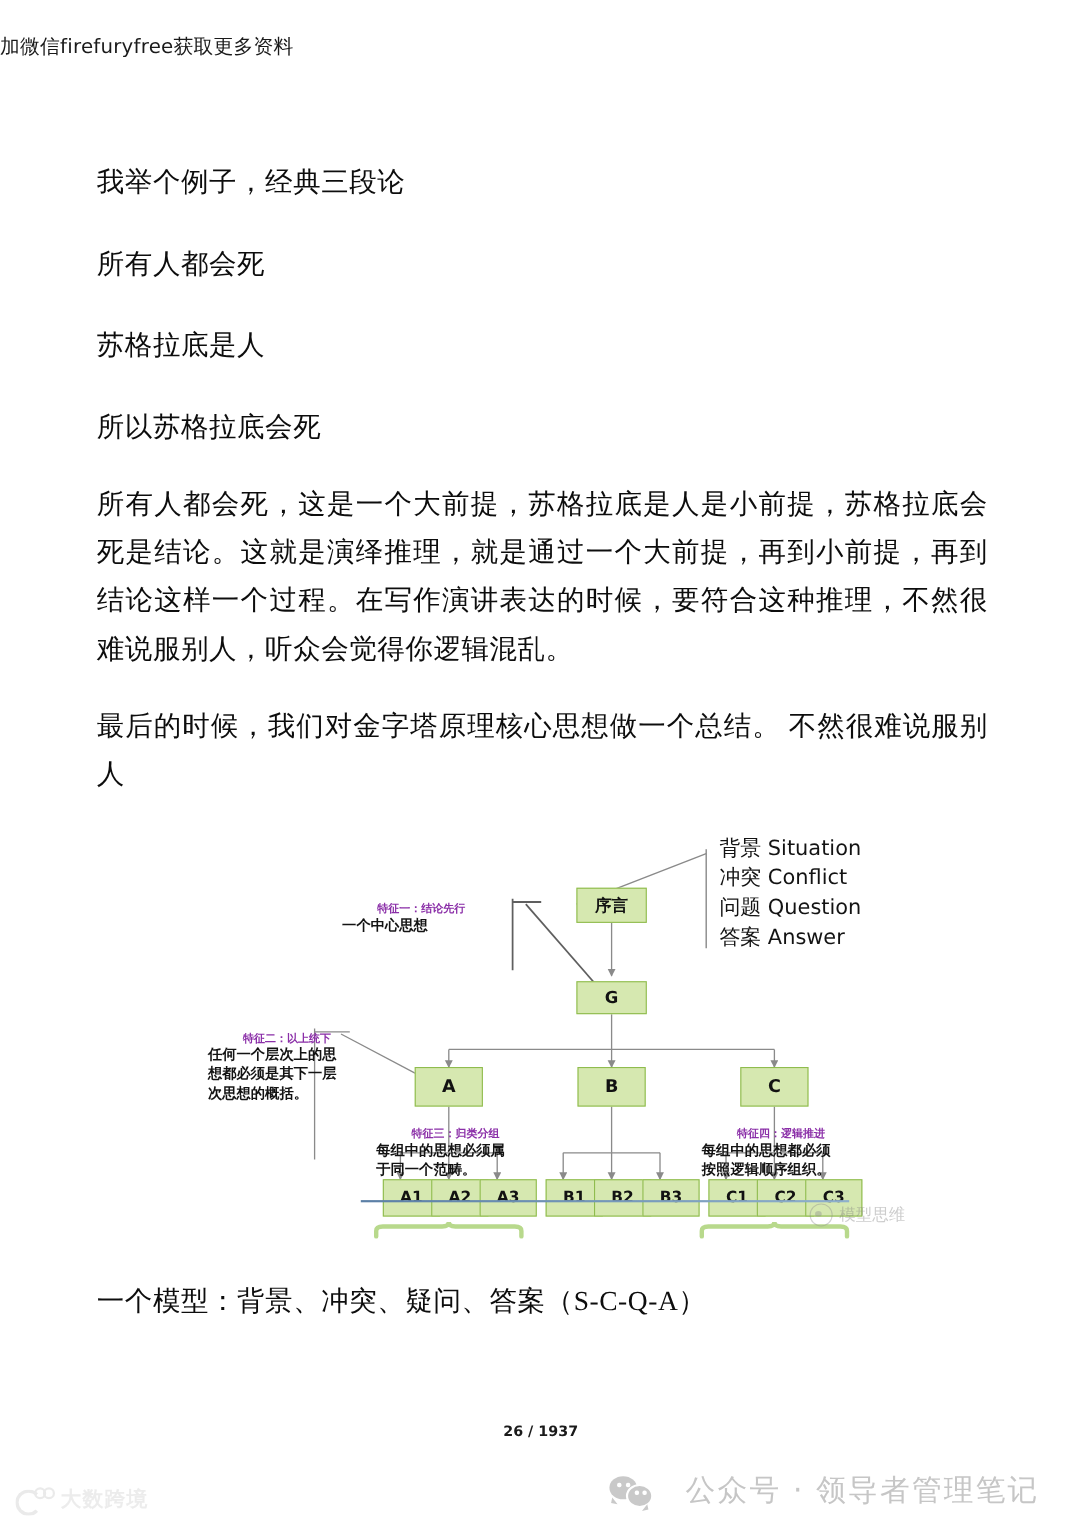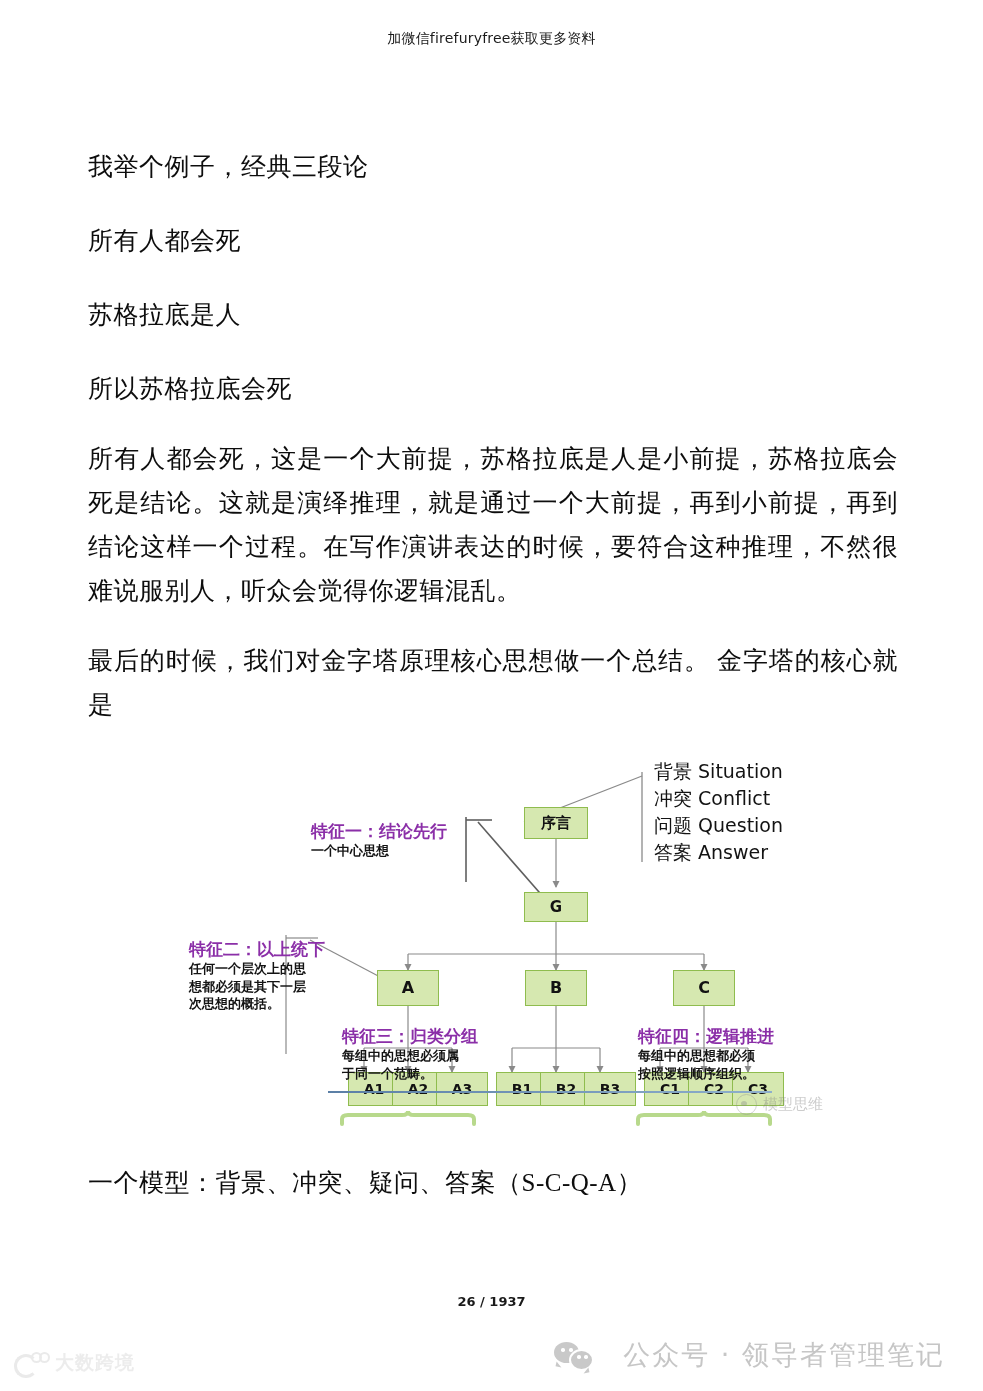--- a/index.html
+++ b/index.html
@@ -19,23 +19,23 @@
     background: #ffffff;
     overflow: hidden;
   }
 
   
   .top-banner {
     position: absolute;
     top: 30px;
     left: 0;
     width: 983px;
-    text-align: center;
-    font-family: "DejaVu Sans", "Liberation Sans", sans-serif;
-    font-size: 14px;
+    text-align: left;
+    font-family: "DejaVu Sans", "Liberation Sans", sans-serif;
+    font-size: 18px;
     color: #1a1a1a;
     letter-spacing: 0.2px;
   }
 
   
   .doc-body {
     position: absolute;
     left: 88px;
     top: 145px;
     width: 810px;
@@ -84,23 +84,24 @@
   .node.leaf { width: 52px; height: 34px; font-size: 14px; }
 
   .ann {
     position: absolute;
     font-family: "DejaVu Sans", "Liberation Sans", sans-serif;
     line-height: 1.32;
   }
   .ann .title {
     color: #8b2fa8;
     font-weight: bold;
-    font-size: 17px;
+    font-size: 10px;
     display: block;
     white-space: nowrap;
+    margin-left: 32px;
   }
   .ann .desc {
     color: #131313;
     font-weight: bold;
     font-size: 13px;
     display: block;
   }
   .scqa {
     position: absolute;
     font-family: "DejaVu Sans", "Liberation Sans", sans-serif;
@@ -292,21 +293,21 @@
 <div class="page">
 
   <div class="top-banner">加微信firefuryfree获取更多资料</div>
 
   <div class="doc-body">
     <p class="para tight">我举个例子，经典三段论</p>
     <p class="para tight">所有人都会死</p>
     <p class="para tight">苏格拉底是人</p>
     <p class="para block">所以苏格拉底会死</p>
     <p class="para block">所有人都会死，这是一个大前提，苏格拉底是人是小前提，苏格拉底会死是结论。这就是演绎推理，就是通过一个大前提，再到小前提，再到结论这样一个过程。在写作演讲表达的时候，要符合这种推理，不然很难说服别人，听众会觉得你逻辑混乱。</p>
-    <p class="para">最后的时候，我们对金字塔原理核心思想做一个总结。 金字塔的核心就是</p>
+    <p class="para">最后的时候，我们对金字塔原理核心思想做一个总结。 不然很难说服别人</p>
   </div>
 
   <div class="figure">
     <div class="fig-inner">
 
       <svg width="800" height="390" viewBox="0 0 800 390" style="position:absolute;left:0;top:0;">
         <defs>
           <marker id="arrow" markerWidth="7" markerHeight="7" refX="5.2" refY="3" orient="auto">
             <path d="M0,0 L6,3 L0,6 z" fill="#8a8a8a"></path>
           </marker>

